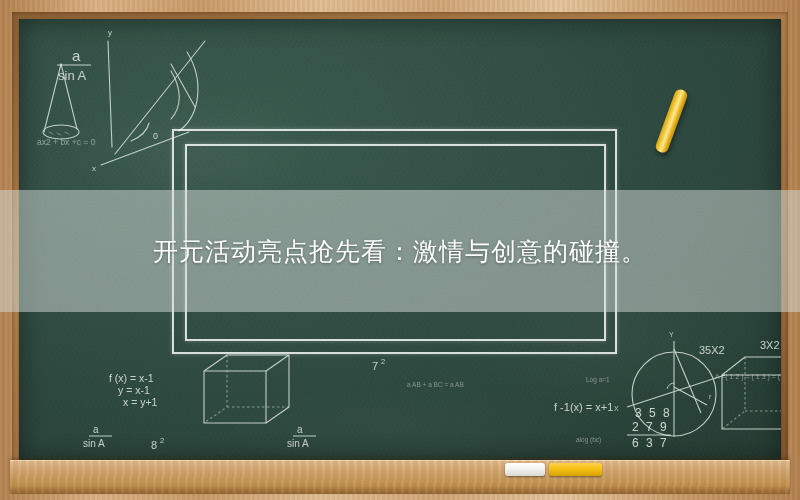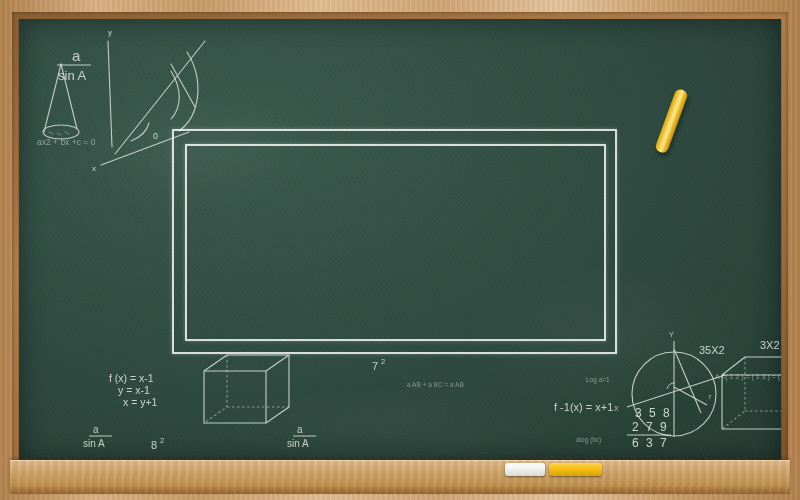--- a/index.html
+++ b/index.html
@@ -247,20 +247,23 @@
       </g>
     </svg>
 
   </div>
 
   <div class="chalk-stick-board"></div>
 
   <div class="frame-outer"></div>
   <div class="frame-inner"></div>
 
+  <div class="band">
+    <div class="caption">开元活动亮点抢先看：激情与创意的碰撞。</div>
+  </div>
 
   <div class="ledge">
     <div class="ledge-lip"></div>
   </div>
   <div class="eraser"></div>
   <div class="chalk-stick-ledge"></div>
 
 </div>
 
 </body></html>

